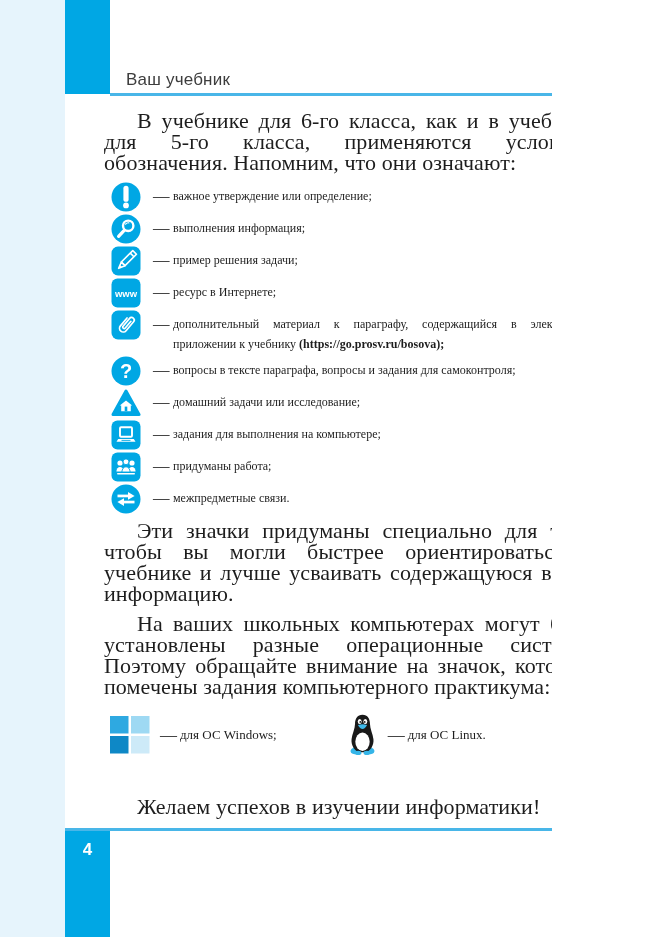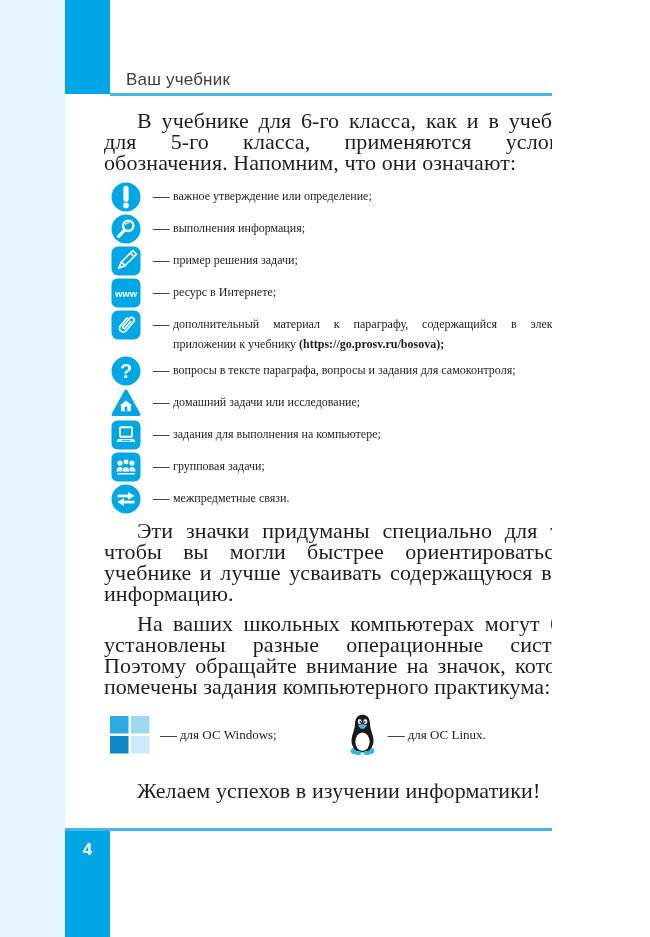--- a/index.html
+++ b/index.html
@@ -31,21 +31,21 @@
   .ltext{flex:1;font-size:12px;line-height:20px;text-align:justify;font-family:Liberation Serif, serif;}
   .ltext b{font-weight:bold;}
   
   .os-row{display:flex;align-items:center;margin-top:16px;padding-left:6px;}
   .os-item{display:flex;align-items:center;}
   .os-item + .os-item{margin-left:70px;}
   .os-icon{display:block;margin-right:10px;}
   .os-icon svg{display:block;}
   .os-dash{width:20px;font-size:17px;}
   .os-text{font-size:13px;}
-  .closing{margin-top:24px;}
+  .closing{margin-top:40px;}
   
   .icon-bg{fill:var(--accent);}
   .icon-bg-stroke{fill:var(--accent);stroke:var(--accent);}
   .icon-accent{fill:var(--accent);}
   .icon-accent-stroke{stroke:var(--accent);}
 </style>
 </head>
 <body>
 
 <div class="page">
@@ -171,21 +171,21 @@
                 <path d="M17.4 19.6 a3.6 4.6 0 0 1 7.2 0 Z"></path>
                 <g class="icon-accent-stroke" stroke-width="0.9">
                   <circle cx="15" cy="9.8" r="2.9"></circle>
                   <path d="M10.9 20 a4.1 5.2 0 0 1 8.2 0 Z"></path>
                 </g>
                 <rect x="6" y="20.9" width="18" height="1.5" rx="0.75"></rect>
               </g>
             </svg>
           </span>
     <span class="dash">—</span>
-    <span class="ltext"><span class="ltext-main">групповая задачи;</span></span>
+    <span class="ltext"><span class="ltext-main">придуманы работа;</span></span>
   </div>
 
   <div class="legend-row">
     <span class="licon">
             <svg viewBox="0 0 30 30">
               <circle class="icon-bg" cx="15" cy="15" r="14.5"></circle>
               <g fill="#fff">
                 <rect x="6.5" y="10.6" width="11" height="2.7"></rect>
                 <path d="M17 8.1 L23.6 11.95 L17 15.8 Z"></path>
                 <rect x="12.5" y="16.7" width="11" height="2.7"></rect>

